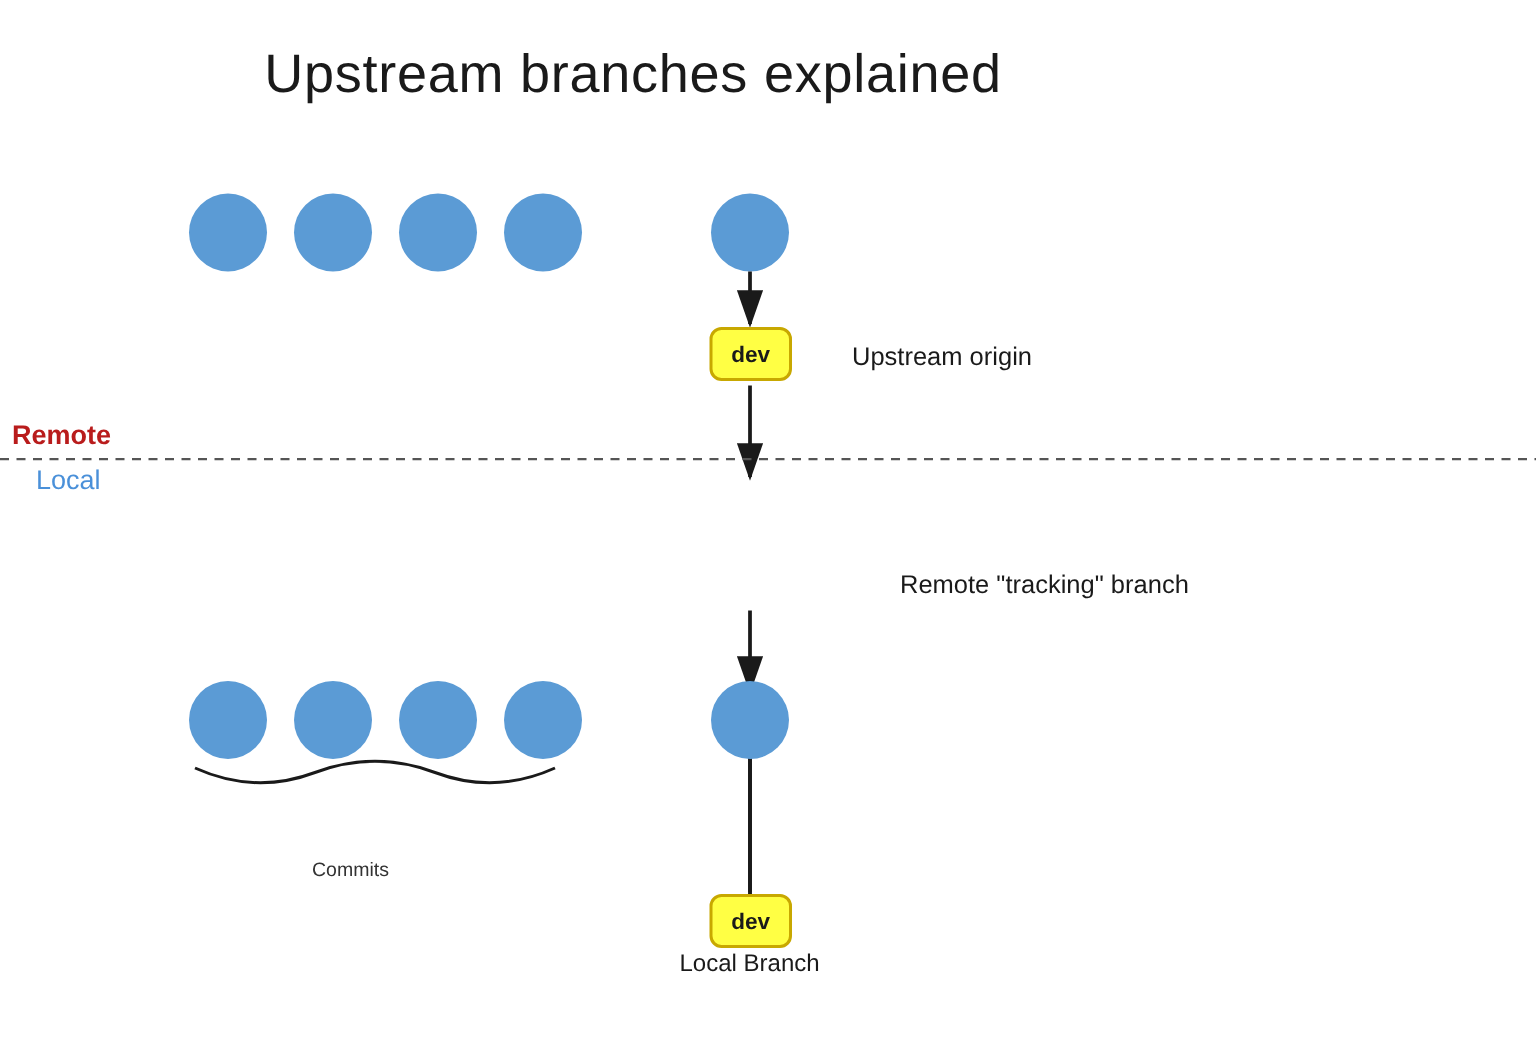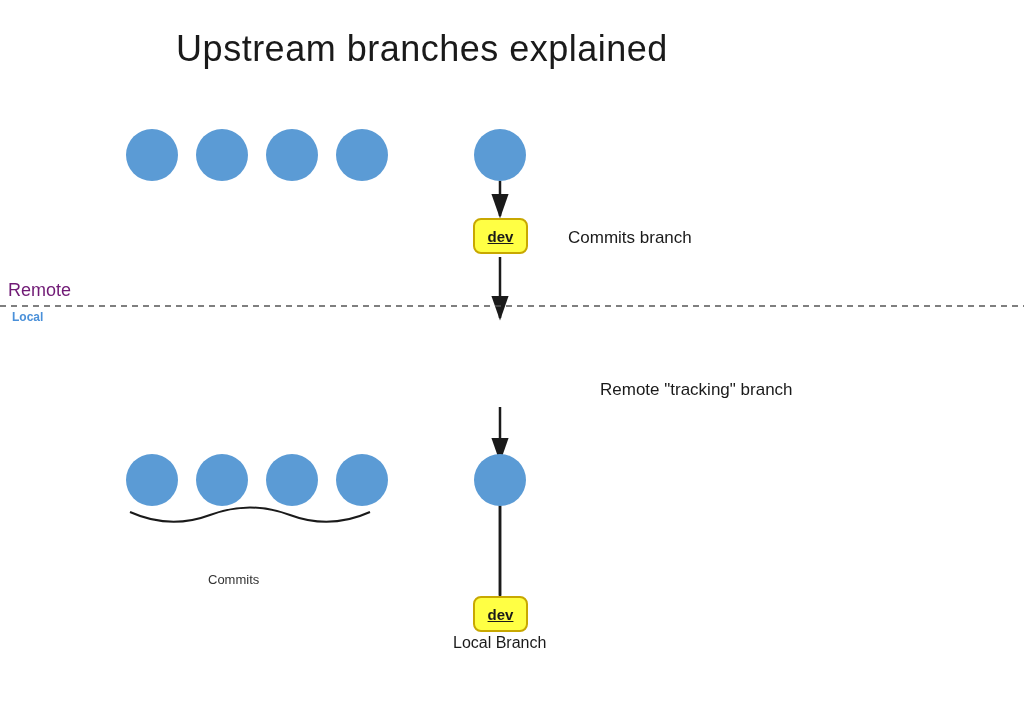--- a/index.html
+++ b/index.html
@@ -32,32 +32,32 @@
       top: 0;
       left: 0;
       width: 1024px;
       height: 702px;
     }
 
     .label-remote {
       position: absolute;
       top: 280px;
       left: 8px;
-      color: #701a75;
+      color: #b91c1c;
       font-size: 18px;
-      font-weight: normal;
+      font-weight: bold;
     }
 
     .label-local {
       position: absolute;
       top: 310px;
-      left: 12px;
+      left: 24px;
       color: #4a90d9;
-      font-size: 12px;
-      font-weight: bold;
+      font-size: 18px;
+      font-weight: normal;
     }
 
     .branch-label {
       position: absolute;
       font-size: 17px;
       color: #1a1a1a;
     }
 
     .label-upstream-branch {
       top: 228px;
@@ -89,21 +89,20 @@
       background: #ffff44;
       border: 2px solid #c8a800;
       border-radius: 8px;
       font-size: 15px;
       font-weight: bold;
       color: #1a1a1a;
       display: flex;
       align-items: center;
       justify-content: center;
       padding: 4px 10px;
-      text-decoration: underline;
     }
 
     .badge-dev-upstream {
       top: 218px;
       left: 473px;
       min-width: 55px;
       height: 36px;
     }
 
     .badge-origin-dev {
@@ -174,18 +173,18 @@
 
   <div class="badge badge-dev-upstream">
     <span>dev</span>
   </div>
 
 
   <div class="badge badge-dev-local">
     <span>dev</span>
   </div>
 
-  <div class="branch-label label-upstream-branch">Commits branch</div>
+  <div class="branch-label label-upstream-branch">Upstream origin</div>
   <div class="branch-label label-tracking-branch">Remote "tracking" branch</div>
   <div class="branch-label label-local-branch">Local Branch</div>
   <div class="label-commits">Commits</div>
 
 </div>
 
 </body></html>

